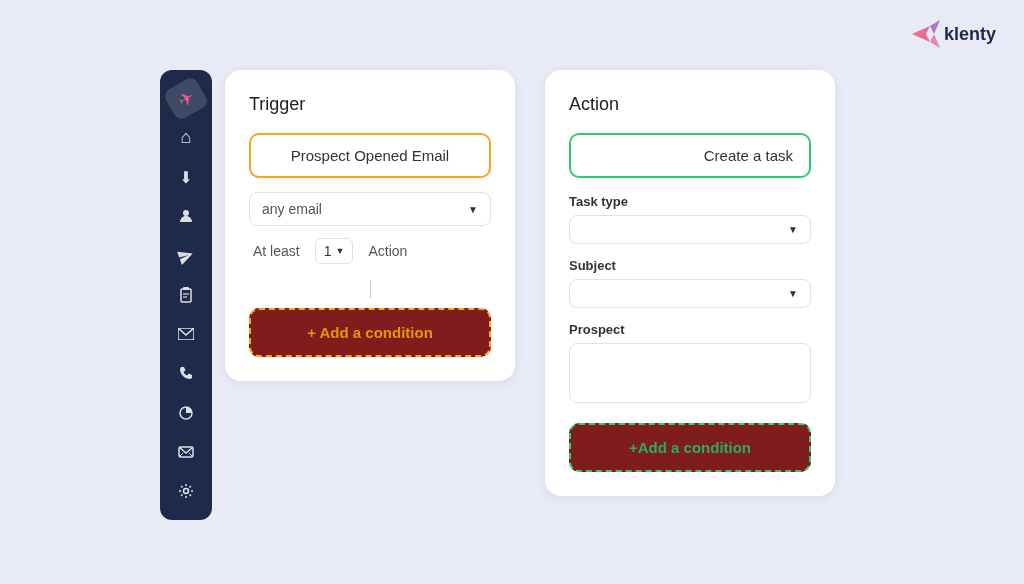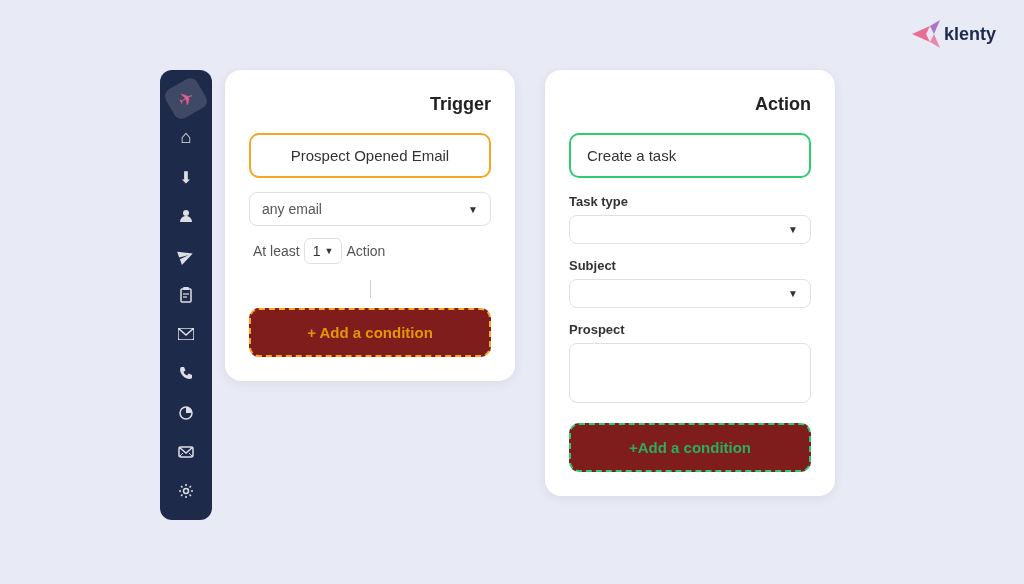--- a/index.html
+++ b/index.html
@@ -61,23 +61,23 @@
     
     .card {
       background: #ffffff;
       border-radius: 16px;
       padding: 24px;
       flex: 1;
       box-shadow: 0 2px 12px rgba(0,0,0,0.07);
     }
 
     .card-title {
-      text-align: right;
+      text-align: left;
       font-size: 18px;
-      font-weight: 700;
+      font-weight: 400;
       color: #222;
       margin-bottom: 18px;
     }
 
     
     .trigger-card {
       max-width: 290px;
     }
 
     .trigger-name-box {
@@ -105,21 +105,21 @@
     }
 
     .select-arrow {
       font-size: 10px;
       color: #333;
     }
 
     .at-least-row {
       display: flex;
       align-items: center;
-      gap: 4px;
+      gap: 15px;
       font-size: 14px;
       color: #555;
       margin-bottom: 16px;
       padding: 0 4px;
     }
 
     .at-least-select {
       border: 1px solid #e0e0e0;
       border-radius: 6px;
       padding: 4px 8px;
@@ -153,21 +153,21 @@
 
     
     .action-card {
       max-width: 290px;
     }
 
     .action-name-box {
       border: 2px solid #2ecc71;
       border-radius: 10px;
       padding: 12px 16px;
-      text-align: left;
+      text-align: right;
       font-size: 15px;
       font-weight: 500;
       color: #333;
       margin-bottom: 16px;
     }
 
     .field-label {
       font-size: 13px;
       font-weight: 700;
       color: #333;

